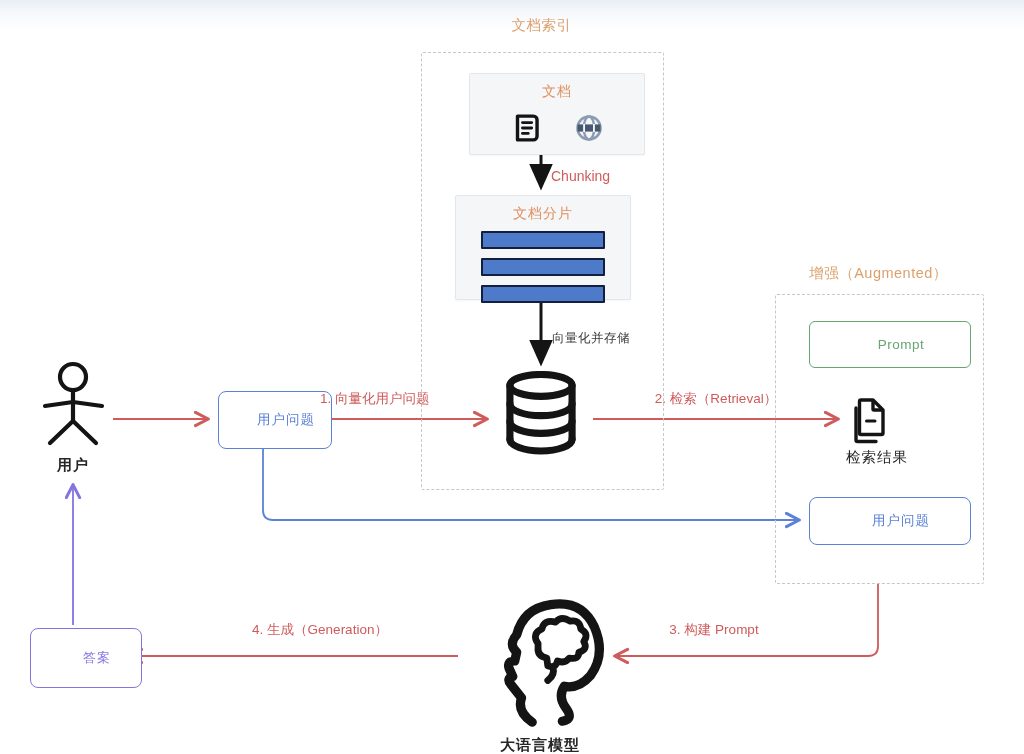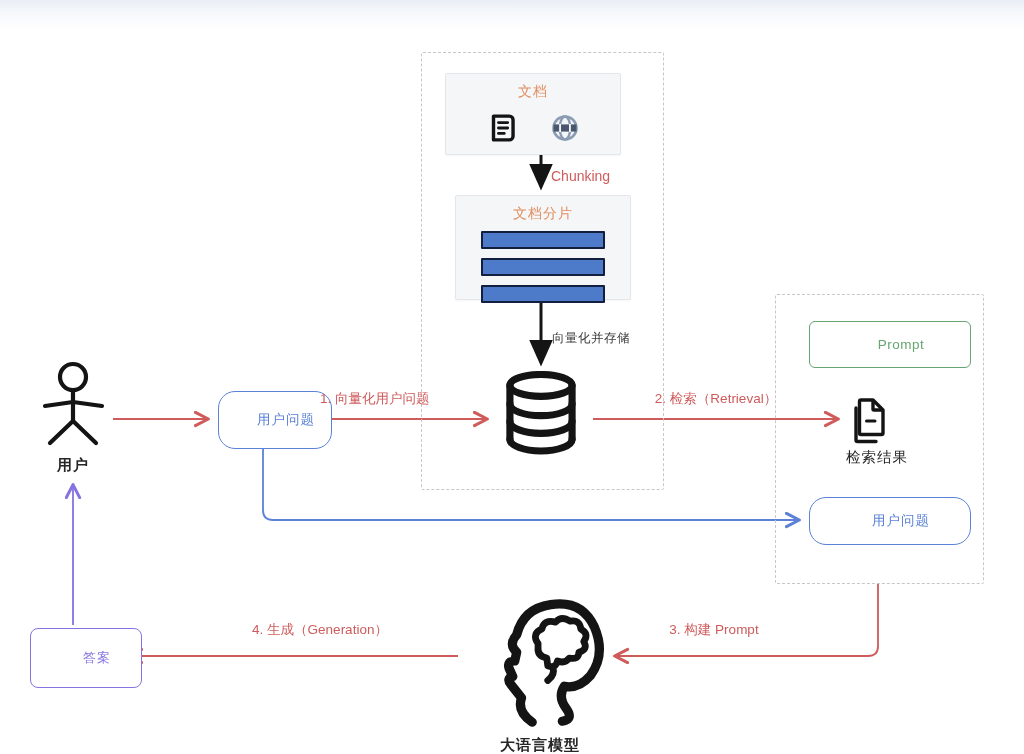--- a/index.html
+++ b/index.html
@@ -9,21 +9,21 @@
   .abs{position:absolute;}
   .connectors{position:absolute;left:0;top:0;pointer-events:none;}
   .section-title{color:#dca06c;font-size:14.5px;text-align:center;letter-spacing:.5px;}
   .dashed{border:1px dashed #c7c7c7;border-radius:2px;}
   .gray-box{background:#f5f6f8;border:1px solid #e3e6ea;border-radius:2px;box-shadow:0 1px 2px rgba(0,0,0,.04);}
   .gray-box .box-title{color:#e08e5e;font-size:14px;text-align:center;margin-top:9px;letter-spacing:1px;}
   .icon-row{display:flex;justify-content:center;align-items:center;gap:30px;margin-top:10px;}
   .bars{display:flex;flex-direction:column;align-items:center;gap:9px;margin-top:8px;}
   .bar{width:120px;height:14px;background:#4d7ac9;border:2px solid #121f3f;border-radius:1px;}
   .node{display:flex;align-items:center;justify-content:center;background:#fff;padding-left:22px;}
-  .blue-node{border:1.5px solid #5b82d7;border-radius:17px;color:#5b82d7;font-size:13.5px;letter-spacing:1px;}
+  .blue-node{border:1.5px solid #5b82d7;border-radius:8px;color:#5b82d7;font-size:13.5px;letter-spacing:1px;}
   .green-node{border:1.5px solid #67a573;border-radius:6px;color:#67a573;font-size:13.5px;letter-spacing:.5px;}
   .purple-node{border:1.5px solid #8673df;border-radius:8px;color:#8673df;font-size:13px;letter-spacing:1px;}
   .red-label{color:#cf5b5b;font-size:13.5px;}
   .caption{color:#262626;font-size:14.5px;font-weight:600;text-align:center;letter-spacing:1px;}
   .small-note{color:#3b3b3b;font-size:12.5px;letter-spacing:.5px;}
 </style>
 </head>
 <body>
 
 <div class="canvas">
@@ -56,24 +56,25 @@
 
     <path d="M263,447 V510 Q263,520 273,520 H799" stroke="#5b82d7" stroke-width="1.8" fill="none" marker-end="url(#m-blue)"></path>
 
     <path d="M878,583 V646 Q878,656 868,656 H615" stroke="#cf5b5b" stroke-width="1.8" fill="none" marker-end="url(#m-red)"></path>
 
     <path d="M458,656 H129" stroke="#cf5b5b" stroke-width="1.8" fill="none" marker-end="url(#m-red)"></path>
 
     <path d="M73,625 V485" stroke="#8673df" stroke-width="1.8" fill="none" marker-end="url(#m-purple)"></path>
   </svg>
 
+  <div class="abs section-title" style="left:421px;top:16px;width:241px;">文档索引</div>
 
   <div class="abs dashed" style="left:421px;top:52px;width:241px;height:436px;"></div>
 
-  <div class="abs gray-box" style="left:445px;top:73px;width:174px;height:80px;">
+  <div class="abs gray-box" style="left:469px;top:73px;width:174px;height:80px;">
     <div class="box-title">文档</div>
     <div class="icon-row">
       <span>
         <svg width="34" height="34" viewBox="0 0 24 24" fill="none">
           <path d="M6 3.6 h11.2 a2.6 2.6 0 0 1 2.6 2.6 v11.6 a2.6 2.6 0 0 1 -2.6 2.6 H6 Z" stroke="#141414" stroke-width="2.4" stroke-linejoin="round"></path>
           <path d="M9.5 8.2 H16 M9.5 12 H16 M9.5 15.8 H13.6" stroke="#141414" stroke-width="2" stroke-linecap="round"></path>
         </svg>
       </span>
       <span>
         <svg width="32" height="32" viewBox="0 0 24 24" fill="none">
@@ -120,20 +121,21 @@
   <div class="abs caption" style="left:36px;top:456px;width:74px;font-size:15px;">用户</div>
 
   <div class="abs node blue-node" style="left:218px;top:391px;width:90px;height:56px;">
     <span>用户问题</span>
   </div>
 
   <div class="abs red-label" style="left:320px;top:390px;">1. 向量化用户问题</div>
 
   <div class="abs red-label" style="left:616px;top:390px;width:200px;text-align:center;">2. 检索（Retrieval）</div>
 
+  <div class="abs section-title" style="left:775px;top:264px;width:207px;">增强（Augmented）</div>
 
   <div class="abs dashed" style="left:775px;top:294px;width:207px;height:288px;"></div>
 
   <div class="abs node green-node" style="left:809px;top:321px;width:138px;height:45px;">
     <span>Prompt</span>
   </div>
 
   <div class="abs" style="left:845px;top:395px;">
     <svg width="44" height="50" viewBox="0 0 44 50" fill="none">
       <path d="M11 13 V45 a1.5 1.5 0 0 0 1.5 1.5 H31" stroke="#141414" stroke-width="3.4" stroke-linecap="round"></path>

